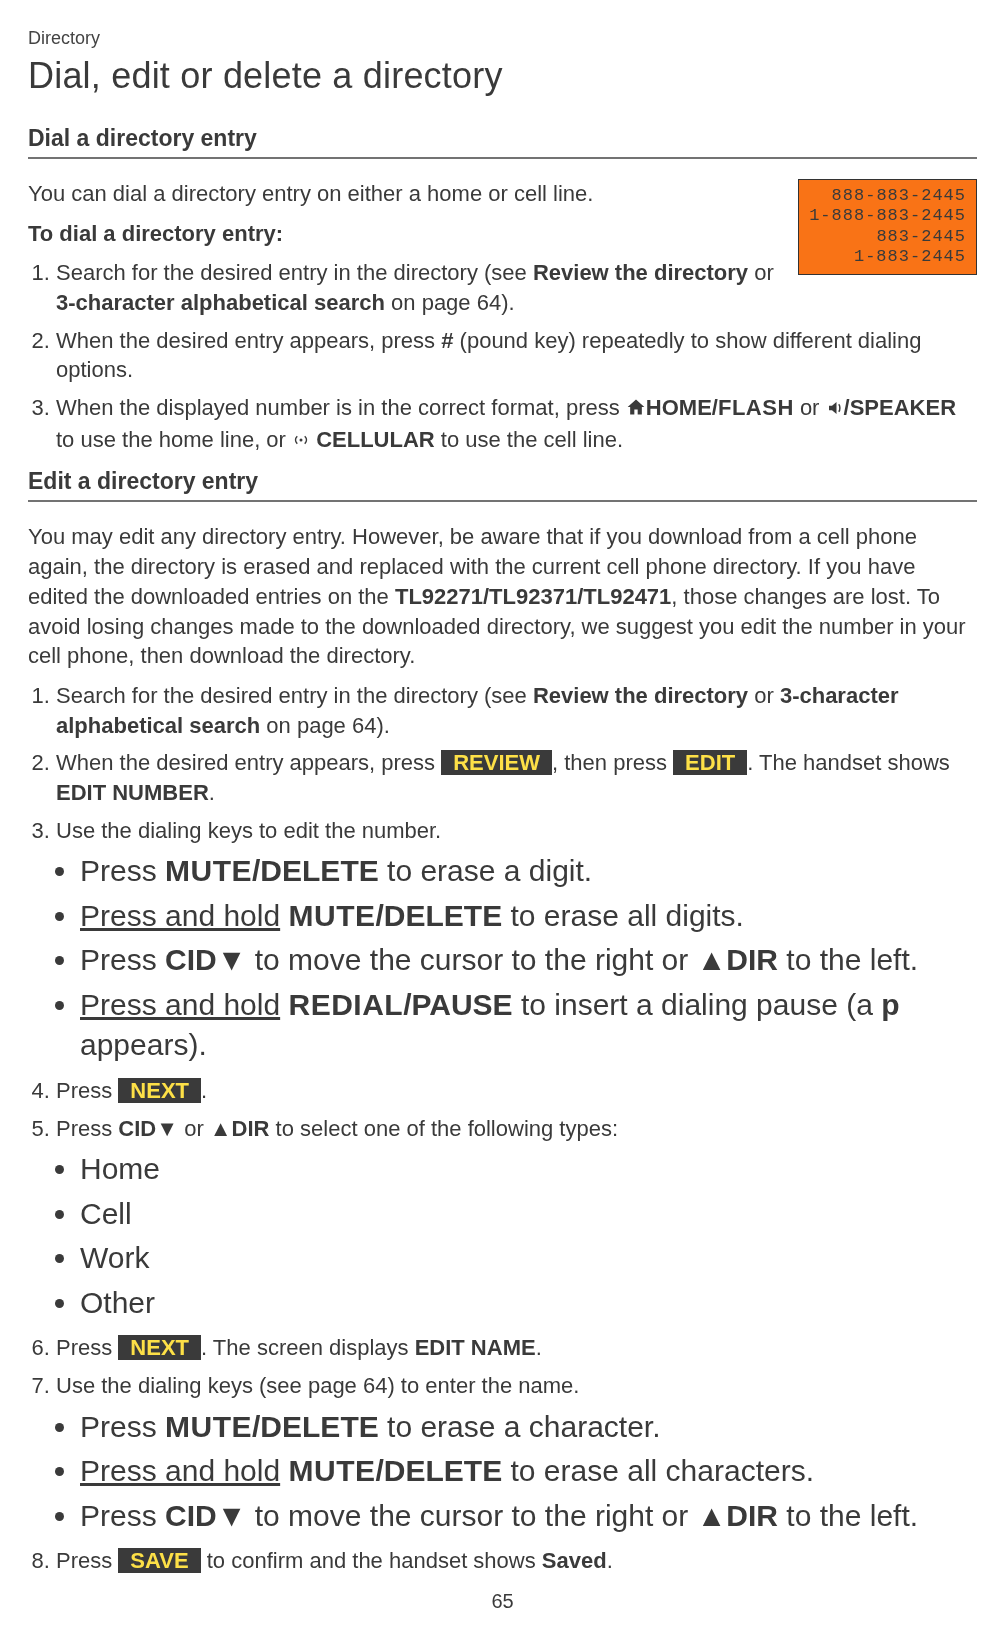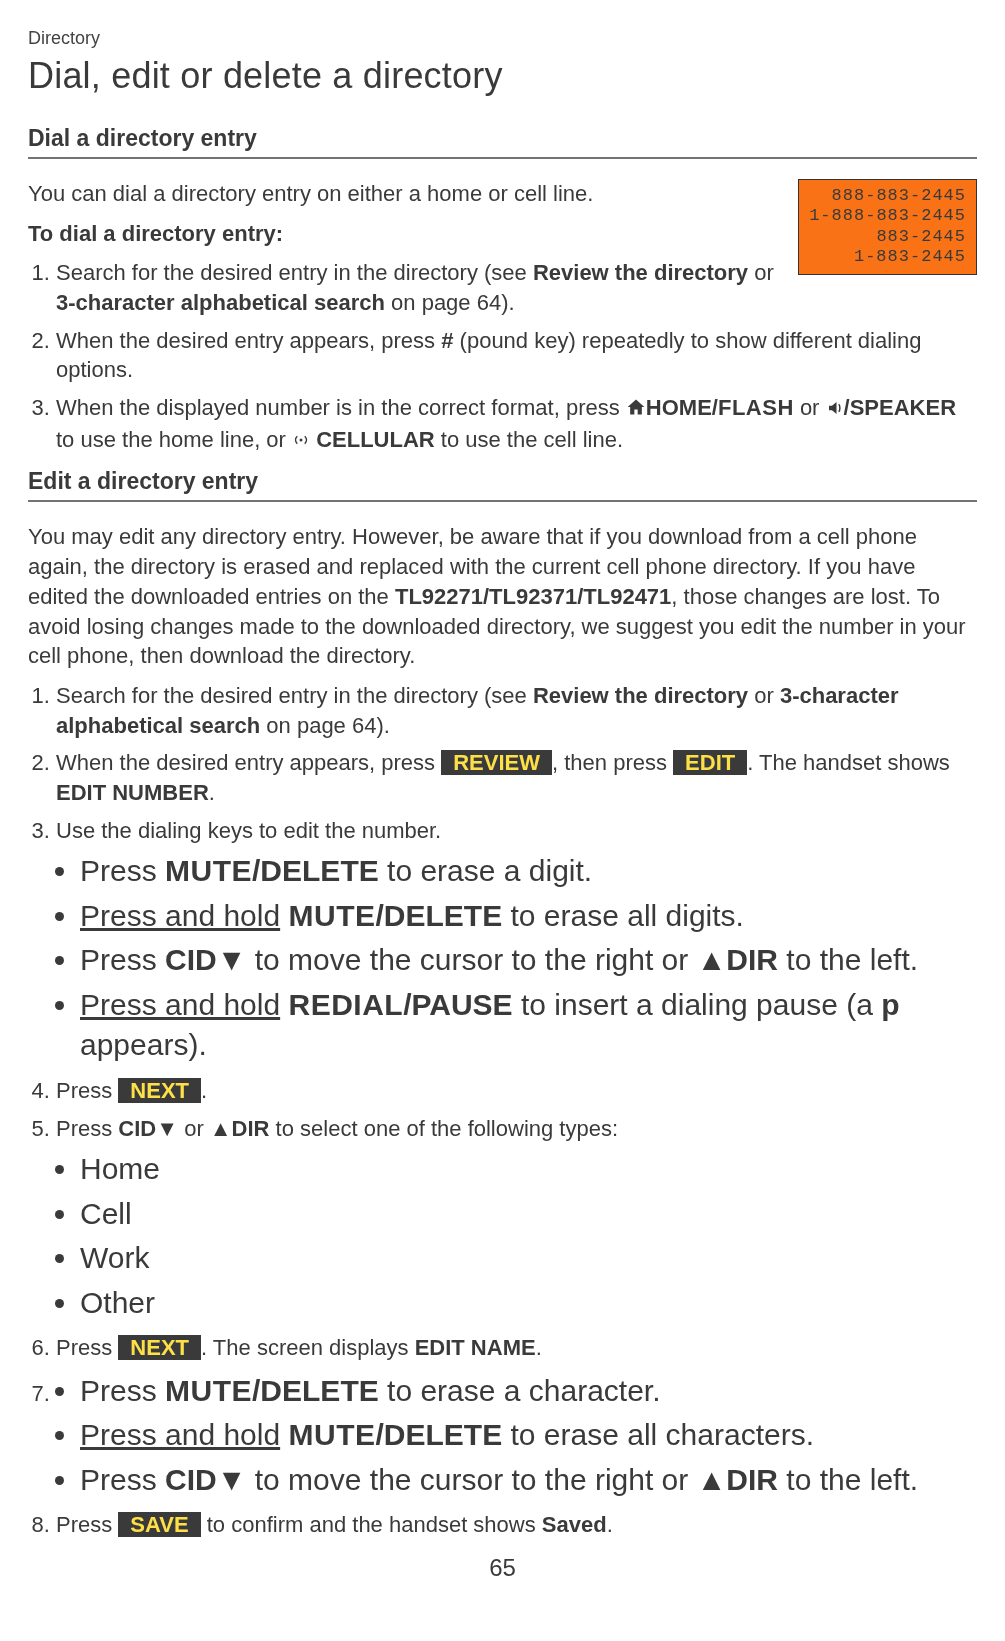--- a/index.html
+++ b/index.html
@@ -31,21 +31,21 @@
     border: 1px solid #333;
     padding: 6px 10px;
     font-family: "Courier New", monospace;
     font-size: 17px;
     text-align: right;
     line-height: 1.2;
     margin: 0 0 10px 16px;
     background:#f97316;
     letter-spacing:1px;
   }
-  .page-num { text-align:center; font-size:24px; margin-top:12px;}
+  .page-num { text-align:center; font-size:20px; margin-top:12px;}
   
   svg.home { width:20px; height:20px; }
   svg.speaker { width:18px; height:18px; }
   svg.cell { width:18px; height:18px; }
 </style>
 </head>
 <body>
 
 <div class="breadcrumb">Directory</div>
 <h1 class="page-title">Dial, edit or delete a directory</h1>
@@ -109,20 +109,21 @@
     <span>Press </span><span class="bold">CID</span><span>▼</span><span> or </span><span>▲</span><span class="bold">DIR</span><span> to select one of the following types:</span>
     <ul class="sub">
       <li>Home</li>
       <li>Cell</li>
       <li>Work</li>
       <li>Other</li>
     </ul>
   </li>
   <li><span>Press </span><span class="inv">NEXT</span><span>. The screen displays </span><span class="bold">EDIT NAME</span><span>.</span></li>
   <li>
+    <span>Use the dialing keys (see page 64) to enter the name.</span>
     <ul class="sub">
       <li><span>Press </span><span class="sc">MUTE</span><span class="bold">/DELETE</span><span> to erase a character.</span></li>
       <li><span class="ul">Press and hold</span><span> </span><span class="sc">MUTE</span><span class="bold">/DELETE</span><span> to erase all characters.</span></li>
       <li><span>Press </span><span class="bold">CID</span><span>▼</span><span> to move the cursor to the right or </span><span>▲</span><span class="bold">DIR</span><span> to the left.</span></li>
     </ul>
   </li>
   <li><span>Press </span><span class="inv">SAVE</span><span> to confirm and the handset shows </span><span class="bold">Saved</span><span>.</span></li>
 </ol>
 
 <div class="page-num">65</div>

